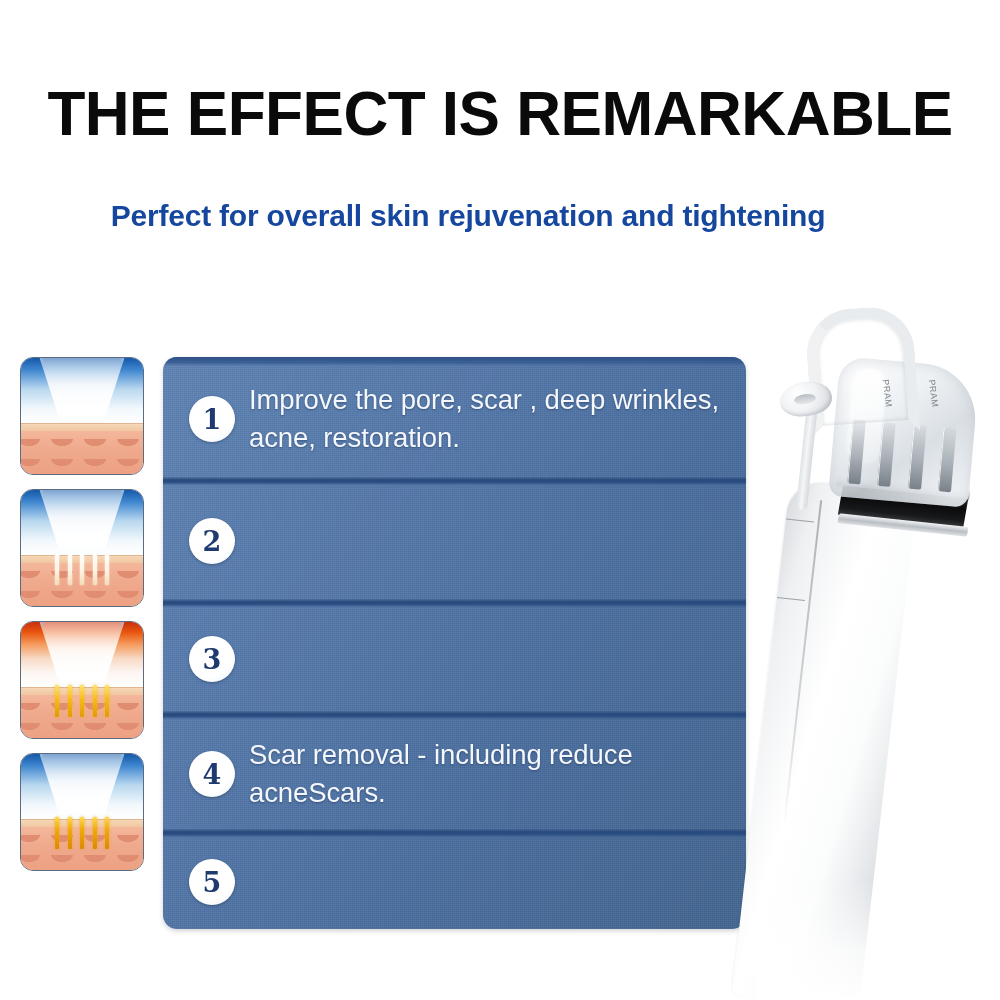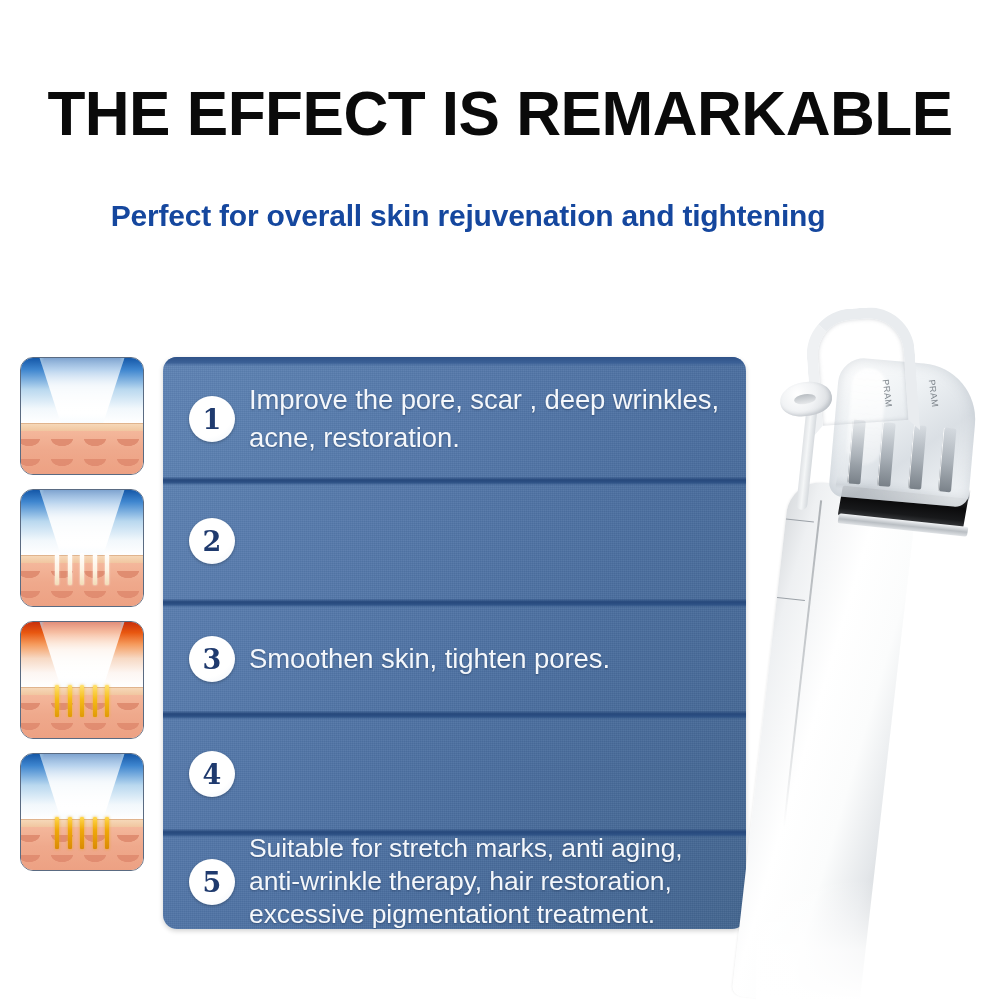--- a/index.html
+++ b/index.html
@@ -497,32 +497,31 @@
     </div>
 
     <div class="row" style="top:124px;height:122px">
       <div class="divider"></div>
       <div class="badge" style="top:37px">2</div>
     </div>
 
     <div class="row" style="top:246px;height:112px">
       <div class="divider"></div>
       <div class="badge" style="top:33px">3</div>
-      <div class="row-text" style="top:37px">Smoothen skin, tighten pores.</div>
     </div>
 
     <div class="row" style="top:358px;height:118px">
       <div class="divider"></div>
       <div class="badge" style="top:36px">4</div>
+      <div class="row-text" style="top:21px">Scar removal - including reduce acneScars.</div>
     </div>
 
     <div class="row" style="top:476px;height:96px">
       <div class="divider"></div>
       <div class="badge" style="top:26px">5</div>
-      <div class="row-text tight" style="top:-1px">Suitable for stretch marks, anti aging, anti-wrinkle therapy, hair restoration, excessive pigmentationt treatment.</div>
     </div>
 
   </div>
 </div>
 
 <div class="device">
   <div class="dev-handle"></div>
   <div class="dev-seam"></div>
 
   <div class="dev-chrome"></div>

